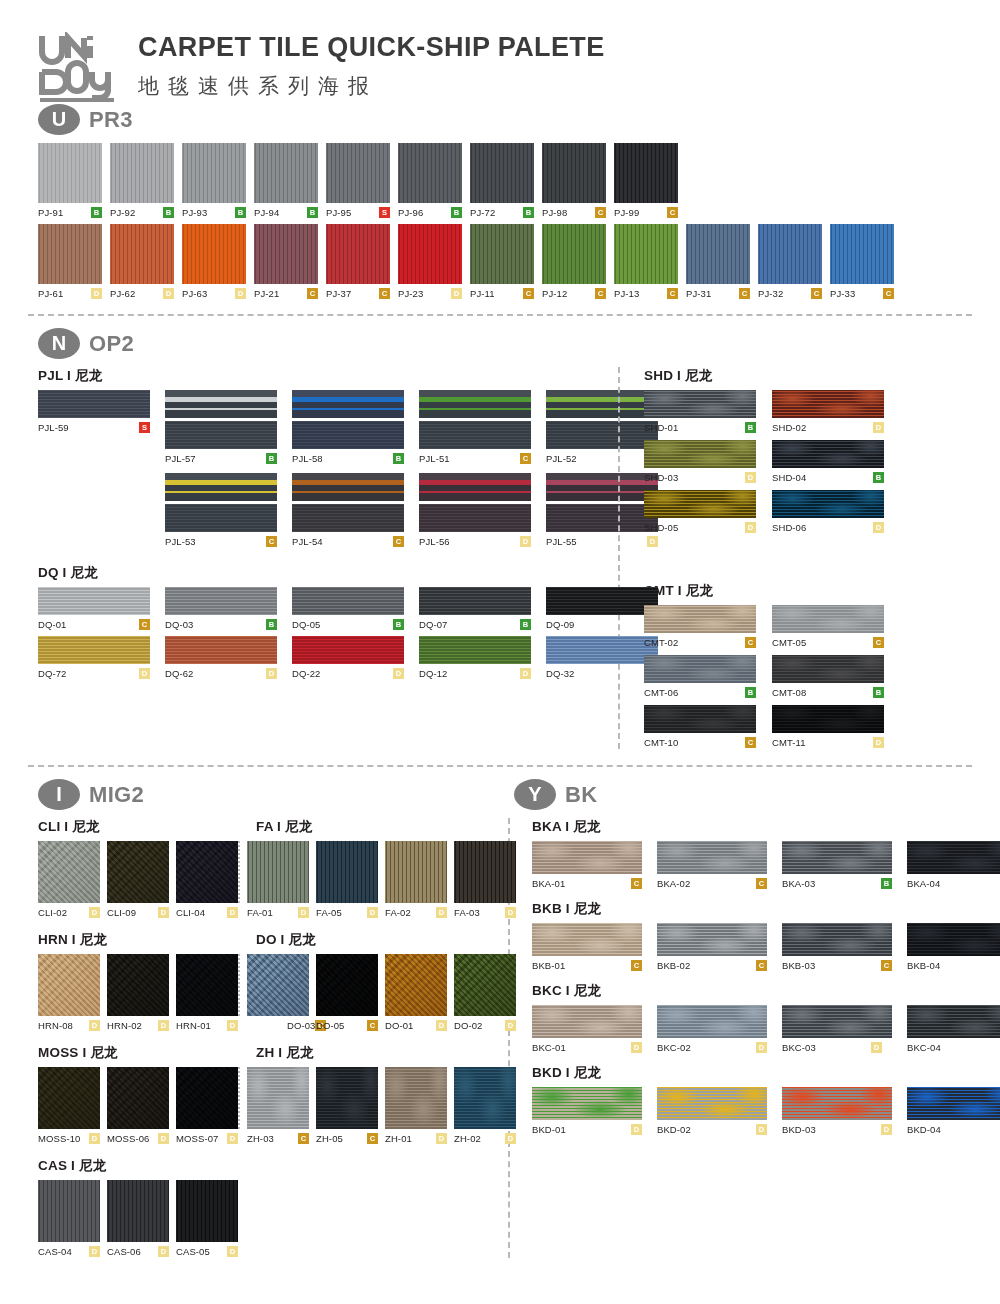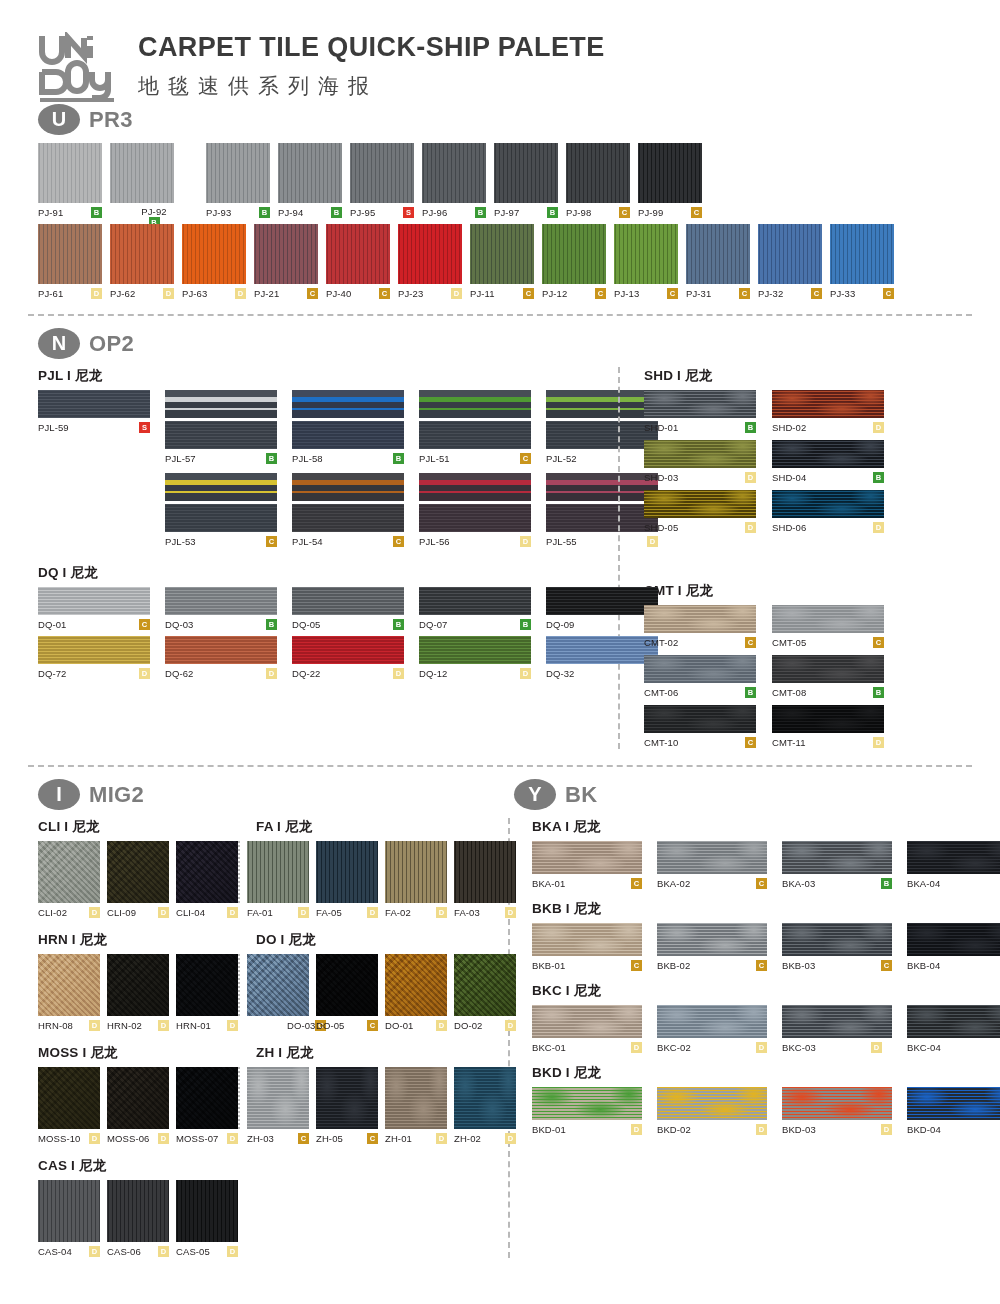--- a/index.html
+++ b/index.html
@@ -143,21 +143,21 @@
       <div class="pr3-row">
         <div class="sw ">
           <div class="chip" style="width: 64px; height: 60px; background: repeating-linear-gradient(90deg, rgb(180, 181, 182) 0px, rgb(180, 181, 182) 1px, rgb(157, 159, 161) 1px, rgb(157, 159, 161) 2px, rgb(180, 181, 182) 2px, rgb(180, 181, 182) 4px), linear-gradient(90deg, rgb(157, 159, 161), rgb(180, 181, 182));"></div>
           <div class="label-row" style="width: 64px; align-items: center;">
             <span class="code">PJ-91</span>
             <span class="badge B">B</span>
           </div>
         </div>
         <div class="sw ">
           <div class="chip" style="width: 64px; height: 60px; background: repeating-linear-gradient(90deg, rgb(169, 171, 173) 0px, rgb(169, 171, 173) 1px, rgb(144, 147, 149) 1px, rgb(144, 147, 149) 2px, rgb(169, 171, 173) 2px, rgb(169, 171, 173) 4px), linear-gradient(90deg, rgb(144, 147, 149), rgb(169, 171, 173));"></div>
-          <div class="label-row" style="width: 88px; flex-direction: column;">
+          <div class="label-row" style="width: 64px;">
             <span class="code">PJ-92</span>
             <span class="badge B">B</span>
           </div>
         </div>
         <div class="sw ">
           <div class="chip" style="width: 64px; height: 60px; background: repeating-linear-gradient(90deg, rgb(155, 158, 160) 0px, rgb(155, 158, 160) 1px, rgb(127, 131, 134) 1px, rgb(127, 131, 134) 2px, rgb(155, 158, 160) 2px, rgb(155, 158, 160) 4px), linear-gradient(90deg, rgb(127, 131, 134), rgb(155, 158, 160));"></div>
           <div class="label-row" style="width: 64px;">
             <span class="code">PJ-93</span>
             <span class="badge B">B</span>
           </div>
@@ -179,21 +179,21 @@
         <div class="sw ">
           <div class="chip" style="width: 64px; height: 60px; background: repeating-linear-gradient(90deg, rgb(91, 95, 99) 0px, rgb(91, 95, 99) 1px, rgb(67, 71, 75) 1px, rgb(67, 71, 75) 2px, rgb(91, 95, 99) 2px, rgb(91, 95, 99) 4px), linear-gradient(90deg, rgb(67, 71, 75), rgb(91, 95, 99));"></div>
           <div class="label-row" style="width: 64px;">
             <span class="code">PJ-96</span>
             <span class="badge B">B</span>
           </div>
         </div>
         <div class="sw ">
           <div class="chip" style="width: 64px; height: 60px; background: repeating-linear-gradient(90deg, rgb(74, 77, 81) 0px, rgb(74, 77, 81) 1px, rgb(51, 54, 58) 1px, rgb(51, 54, 58) 2px, rgb(74, 77, 81) 2px, rgb(74, 77, 81) 4px), linear-gradient(90deg, rgb(51, 54, 58), rgb(74, 77, 81));"></div>
           <div class="label-row" style="width: 64px;">
-            <span class="code">PJ-97</span>
+            <span class="code">PJ-72</span>
             <span class="badge B">B</span>
           </div>
         </div>
         <div class="sw ">
           <div class="chip" style="width: 64px; height: 60px; background: repeating-linear-gradient(90deg, rgb(64, 67, 70) 0px, rgb(64, 67, 70) 1px, rgb(42, 44, 47) 1px, rgb(42, 44, 47) 2px, rgb(64, 67, 70) 2px, rgb(64, 67, 70) 4px), linear-gradient(90deg, rgb(42, 44, 47), rgb(64, 67, 70));"></div>
           <div class="label-row" style="width: 64px;">
             <span class="code">PJ-98</span>
             <span class="badge C">C</span>
           </div>
         </div>
@@ -230,21 +230,21 @@
         <div class="sw ">
           <div class="chip" style="width: 64px; height: 60px; background: repeating-linear-gradient(90deg, rgb(138, 82, 89) 0px, rgb(138, 82, 89) 1px, rgb(95, 65, 73) 1px, rgb(95, 65, 73) 2px, rgb(138, 82, 89) 2px, rgb(138, 82, 89) 4px), linear-gradient(90deg, rgb(95, 65, 73), rgb(138, 82, 89));"></div>
           <div class="label-row" style="width: 64px;">
             <span class="code">PJ-21</span>
             <span class="badge C">C</span>
           </div>
         </div>
         <div class="sw ">
           <div class="chip" style="width: 64px; height: 60px; background: repeating-linear-gradient(90deg, rgb(189, 52, 55) 0px, rgb(189, 52, 55) 1px, rgb(146, 40, 44) 1px, rgb(146, 40, 44) 2px, rgb(189, 52, 55) 2px, rgb(189, 52, 55) 4px), linear-gradient(90deg, rgb(146, 40, 44), rgb(189, 52, 55));"></div>
           <div class="label-row" style="width: 64px;">
-            <span class="code">PJ-40</span>
+            <span class="code">PJ-37</span>
             <span class="badge C">C</span>
           </div>
         </div>
         <div class="sw ">
           <div class="chip" style="width: 64px; height: 60px; background: repeating-linear-gradient(90deg, rgb(207, 32, 38) 0px, rgb(207, 32, 38) 1px, rgb(161, 25, 30) 1px, rgb(161, 25, 30) 2px, rgb(207, 32, 38) 2px, rgb(207, 32, 38) 4px), linear-gradient(90deg, rgb(161, 25, 30), rgb(207, 32, 38));"></div>
           <div class="label-row" style="width: 64px;">
             <span class="code">PJ-23</span>
             <span class="badge D">D</span>
           </div>
         </div>

